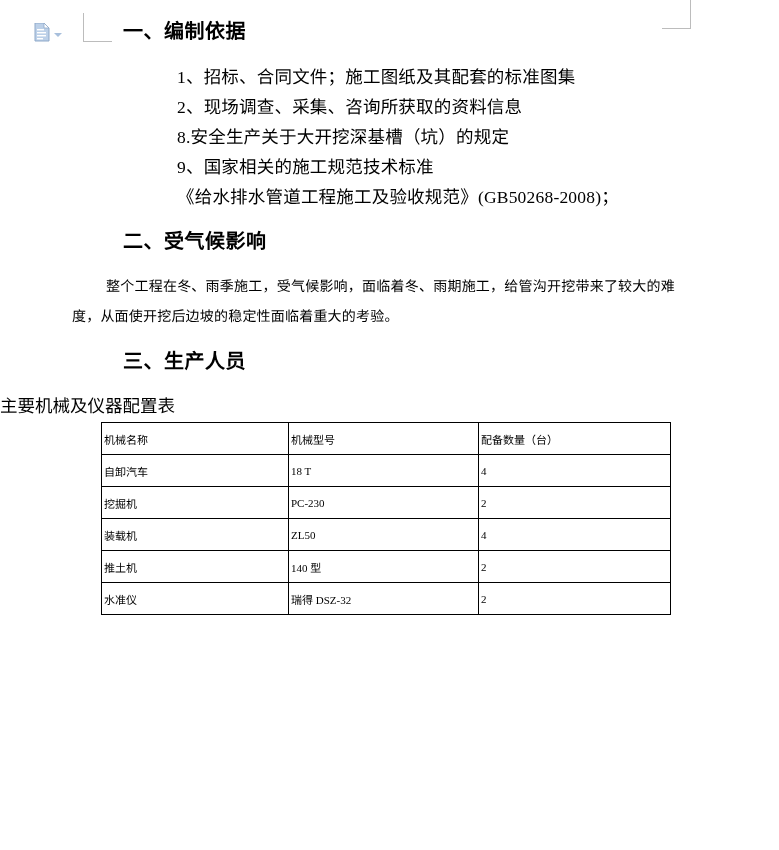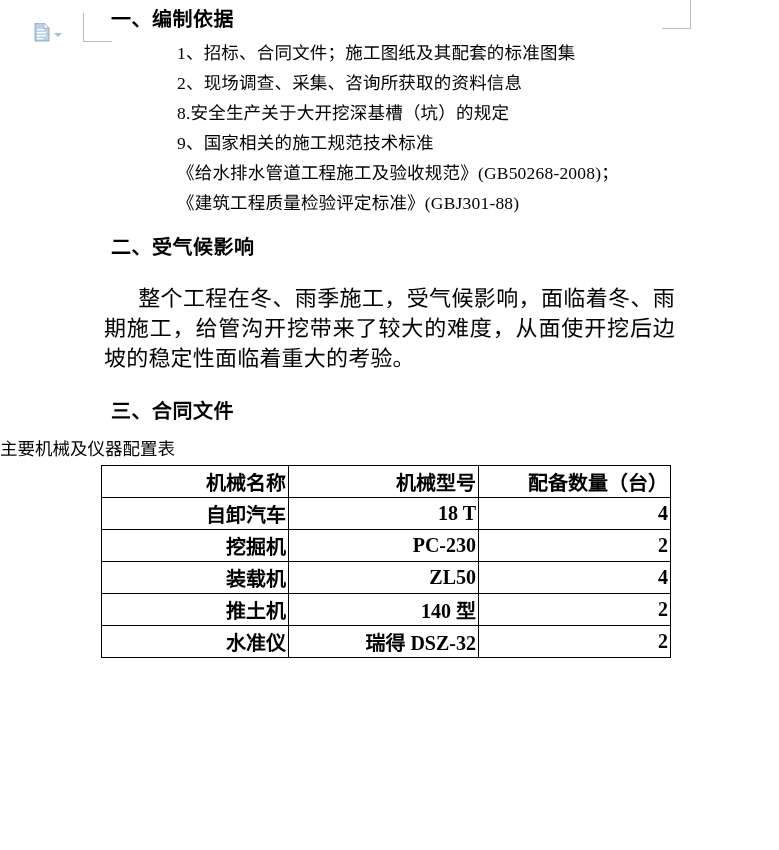--- a/index.html
+++ b/index.html
@@ -75,39 +75,39 @@
     letter-spacing: 1px;
     margin: 0;
     padding-top: 13px;
   }
 
   .sec-heading {
     font-family: "Liberation Sans", "DejaVu Sans", sans-serif;
     font-weight: bold;
     font-size: 20px;
     line-height: 30px;
-    margin: 4px;
+    margin: 16px;
     padding-left: 107px;
     letter-spacing: 0.5px;
   }
   .sec-heading.gap-before { margin-top: 14px; }
 
   .list-line {
     font-size: 17.5px;
     line-height: 30px;
     padding-left: 139px;
     white-space: nowrap;
     letter-spacing: 0.2px;
     margin-left: 38px;
   }
 
   .body-para {
-    font-size: 22px;
+    font-size: 14px;
     line-height: 30px;
-    padding-left: 104px;
+    padding-left: 72px;
     padding-right: 104px;
     text-align: justify;
     text-justify: inter-ideograph;
     letter-spacing: 0.2px;
   }
   .body-para .indent { display: inline-block; width: 34px; }
 
   .table-caption {
     text-align: left;
     font-size: 17.5px;
@@ -122,25 +122,25 @@
     margin-top: 2px;
   }
   table.config-table {
     border-collapse: collapse;
     width: 569px;
     table-layout: fixed;
   }
   table.config-table td,
   table.config-table th {
     border: 1px solid #000000;
-    text-align: right;
+    text-align: left;
     vertical-align: middle;
     height: 31px;
-    font-size: 20px;
-    font-weight: bold;
+    font-size: 11px;
+    font-weight: normal;
     padding: 0 2px;
   }
   table.config-table col.c1 { width: 187px; }
   table.config-table col.c2 { width: 190px; }
   table.config-table col.c3 { width: 192px; }
 </style>
 </head>
 <body>
 
 <div id="page">
@@ -164,26 +164,25 @@
 
   <div class="content">
 
 
     <h2 class="sec-heading">一、编制依据</h2>
     <div class="list-line">1、招标、合同文件；施工图纸及其配套的标准图集</div>
     <div class="list-line">2、现场调查、采集、咨询所获取的资料信息</div>
     <div class="list-line">8.安全生产关于大开挖深基槽（坑）的规定</div>
     <div class="list-line">9、国家相关的施工规范技术标准</div>
     <div class="list-line">《给水排水管道工程施工及验收规范》(GB50268-2008)；</div>
-    <div class="list-line">《建筑工程质量检验评定标准》(GBJ301-88)</div>
 
     <h2 class="sec-heading gap-before">二、受气候影响</h2>
     <p class="body-para"><span class="indent"></span><span>整个工程在冬、雨季施工，受气候影响，面临着冬、雨期施工，给管沟开挖带来了较大的难度，从面使开挖后边坡的稳定性面临着重大的考验。</span></p>
 
-    <h2 class="sec-heading gap-before">三、合同文件</h2>
+    <h2 class="sec-heading gap-before">三、生产人员</h2>
 
     <div class="table-caption">主要机械及仪器配置表</div>
     <div class="table-wrap">
       <table class="config-table">
         <colgroup>
             <col class="c1">
             <col class="c2">
             <col class="c3">
           </colgroup>
         <thead>

